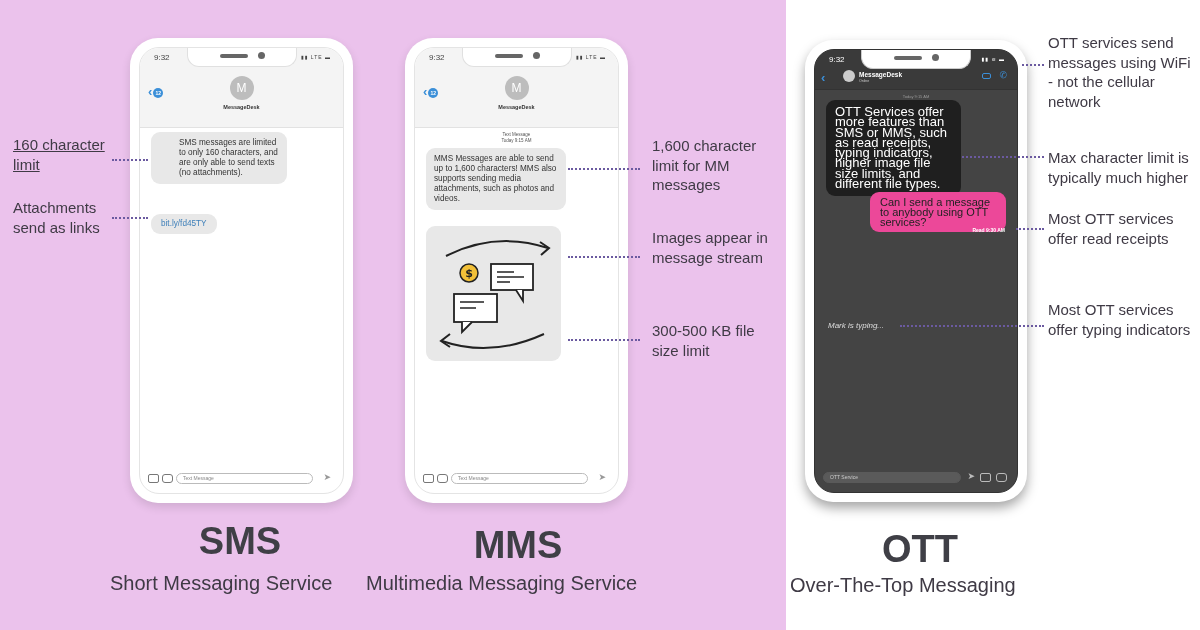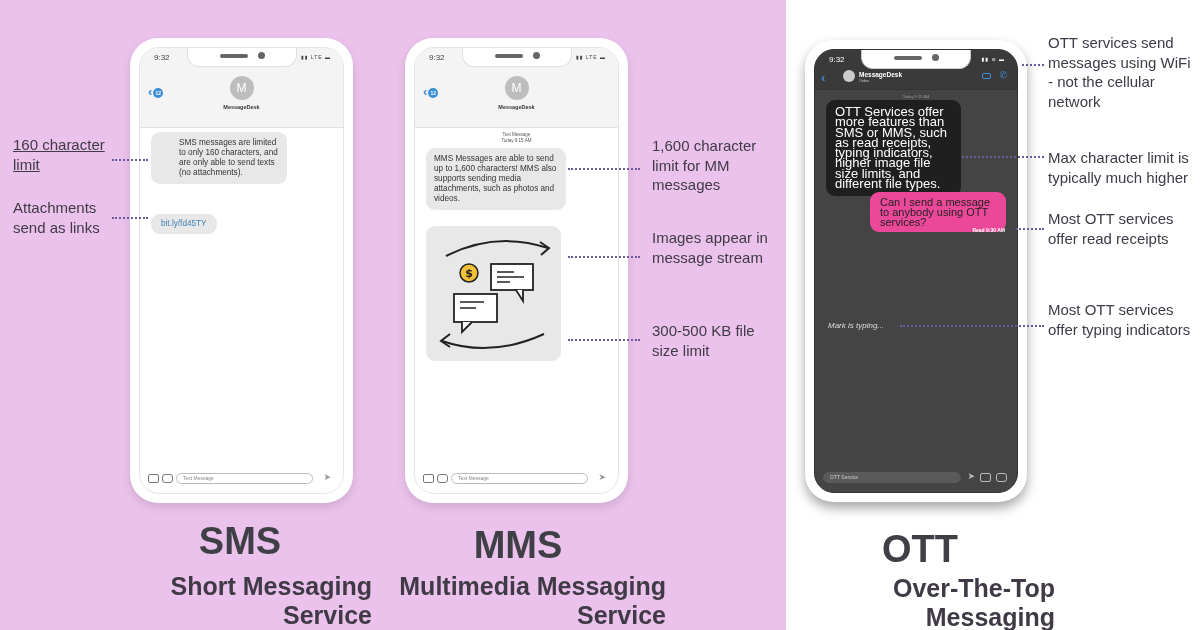--- a/index.html
+++ b/index.html
@@ -31,21 +31,21 @@
   .dark-screen { background: #444444 !important; border-color: #333 !important; }
   .dark-header { position: absolute; top: 0; left: 0; right: 0; height: 40px; background: #3a3a3a; border-bottom: 1px solid #333; }
   .notch-dark { background: #ffffff; }
   .dark-bubble { position: absolute; background: #1f1f1f; color: #fff; border-radius: 9px; font-size: 13px; line-height: 10.3px; padding: 7px 9px; }
   .light-bubble { position: absolute; background: #ec4899; color: #222; border-radius: 9px; font-size: 11px; line-height: 10px; padding: 5px 10px; }
 
   .note { position: absolute; color: #3f3a45; font-size: 15px; line-height: 19.5px; }
   .dots { position: absolute; border-top: 2px dotted #6b5aa0; height: 0; }
 
   .title-big { position: absolute; font-weight: bold; color: #3f3f46; font-size: 38px; text-align: center; }
-  .title-sub { position: absolute; color: #3f3a45; font-size: 25px; text-align: right; font-weight: bold; }
+  .title-sub { position: absolute; color: #3f3a45; font-size: 20px; text-align: left; }
 </style>
 </head>
 <body>
 
 <div class="purple-bg"></div>
 <div class="white-bg"></div>
 
 <div class="phone" style="left:130px; top:38px; width:223px; height:465px;">
   <div class="screen">
     <div class="light-header">

